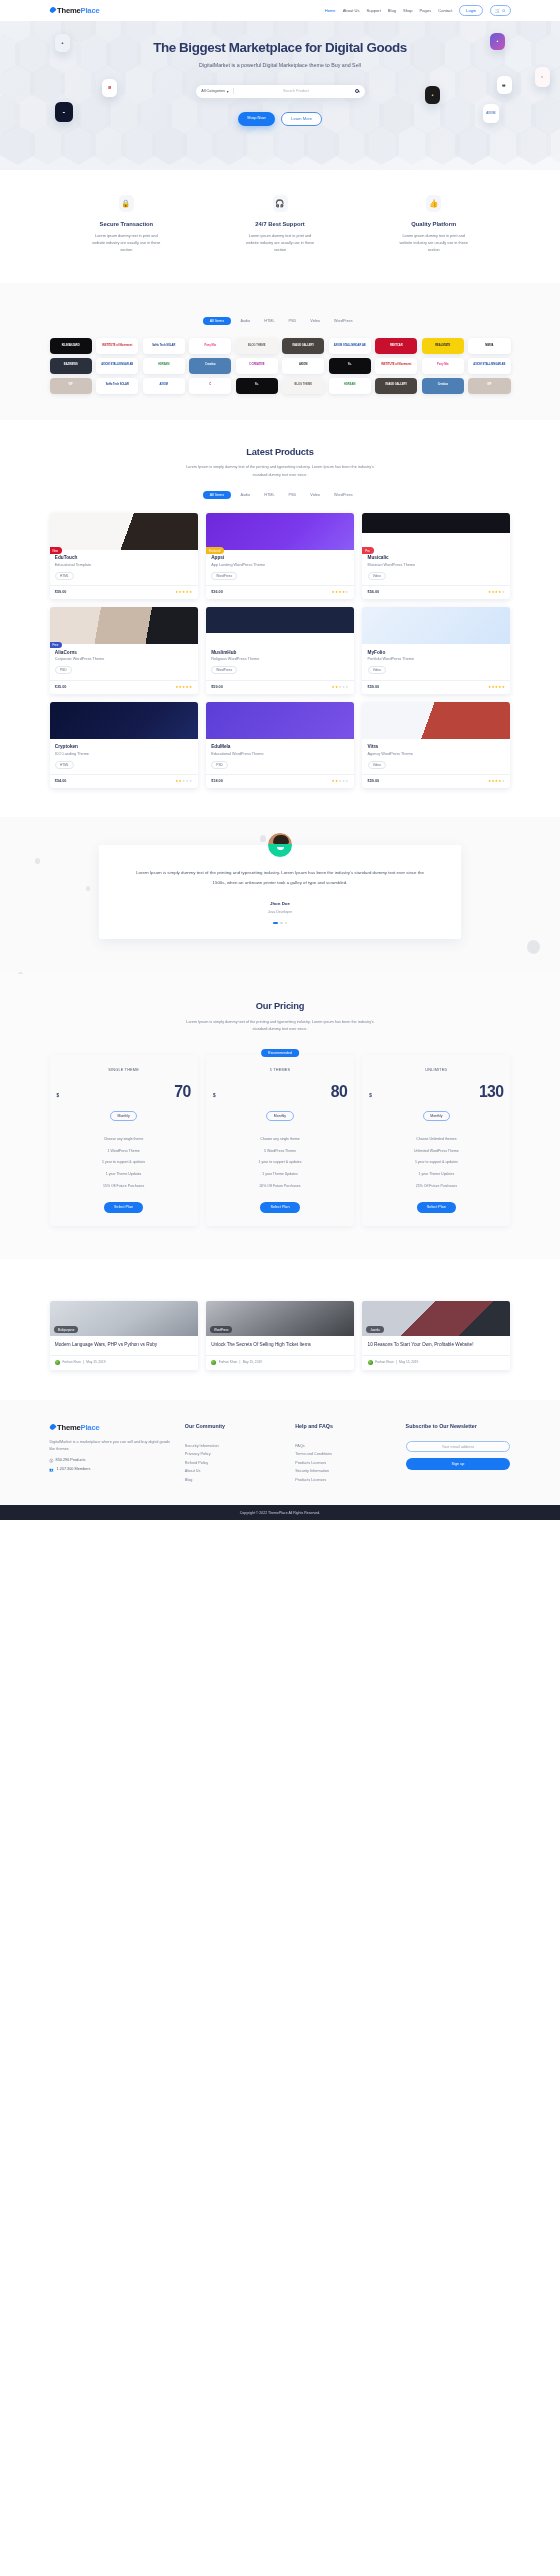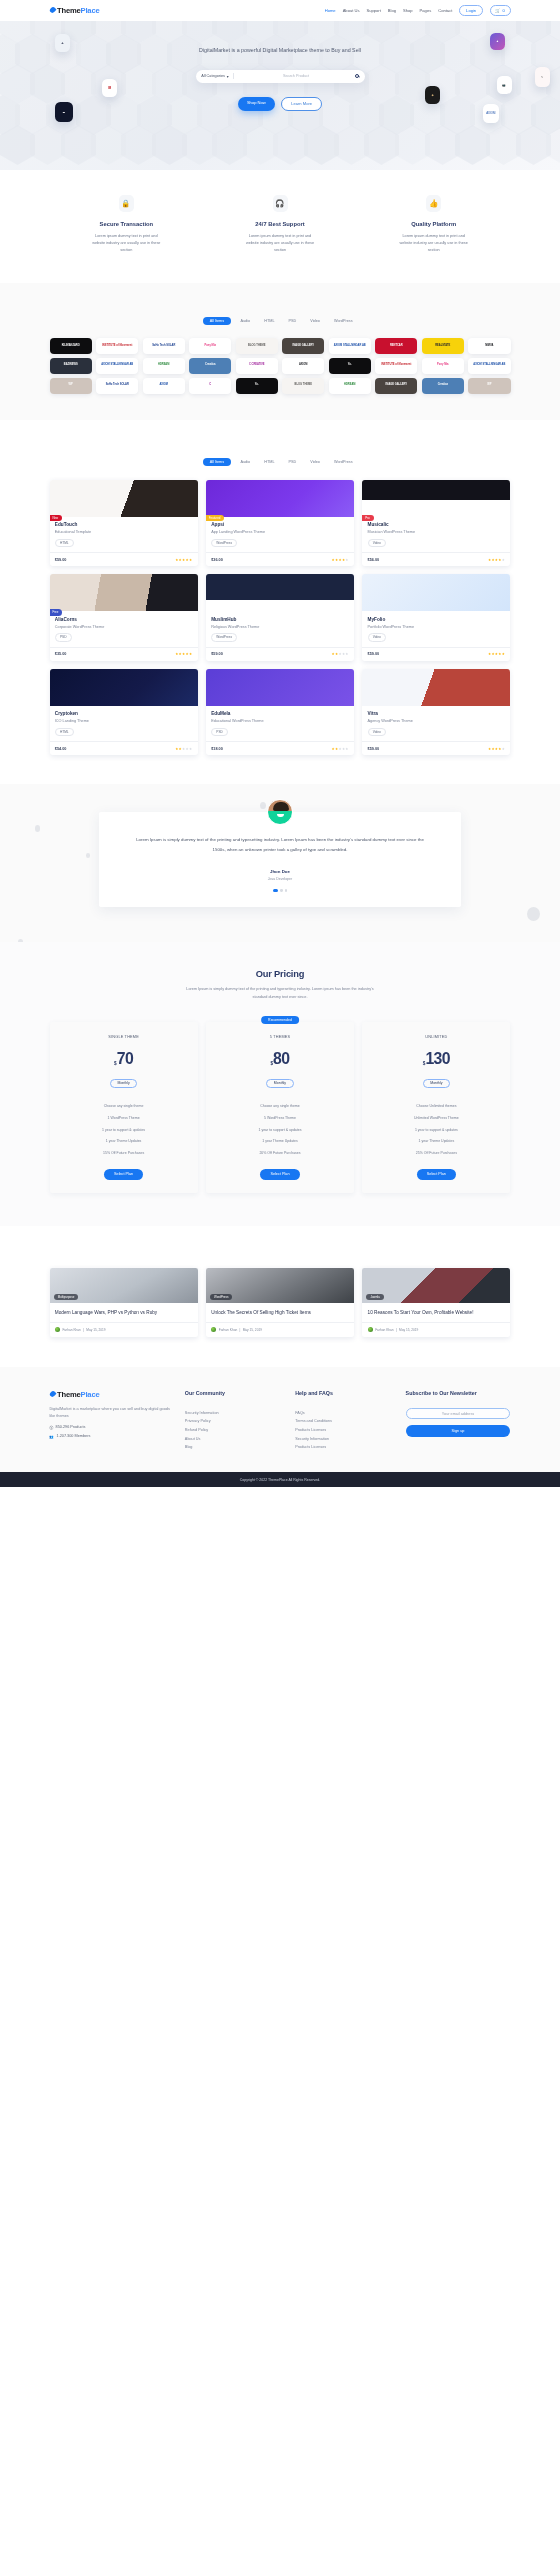--- a/index.html
+++ b/index.html
@@ -105,21 +105,21 @@
   .tdots i { width:2.3px; height:2.3px; border-radius:50%; background:#d8dce3; display:block; }
   .tdots i.on { background:#1877f2; width:5.3px; border-radius:1.8px; }
 
   
   .pricing { background:#fbfbfc; padding:27px 0 33px; }
   .prices { display:grid; grid-template-columns:repeat(3,1fr); gap:8.2px; margin-top:21px; }
   .pr { background:#fafafa; border-radius:2.3px; box-shadow:0 1.2px 5.8px rgba(40,60,110,.06); padding:13px 7px 13px; text-align:center; position:relative; }
   .rec { position:absolute; top:-6.4px; left:50%; transform:translateX(-50%); background:#1877f2; color:#fff;
          font-size:3.5px; padding:2.3px 7px; border-radius:7px; white-space:nowrap; }
   .pr .plan { font-size:3.8px; color:#505a70; letter-spacing:0.2px; }
-  .pr .amt { margin-top:13px; color:#2b3a67; font-weight:bold; display:flex; align-items:flex-end; justify-content:center; }
+  .pr .amt { margin-top:13px; color:#2b3a67; font-weight:bold; display:flex; align-items:flex-end; justify-content:space-between; }
   .pr .amt .cur { font-size:4.7px; margin-bottom:1.2px; }
   .pr .amt .num { font-size:15.8px; line-height:.92; letter-spacing:-0.6px; }
   .pr .cycle { display:inline-block; margin-top:11.7px; border:0.6px solid #8ab4f8; color:#2e3c5c; border-radius:7px; font-size:3.5px; padding:1.8px 6.4px; }
   .pr ul { list-style:none; margin-top:13px; }
   .pr li { font-size:3.5px; color:#727b8f; line-height:1; padding:4.1px 0; }
   .pr .sel { display:inline-block; margin-top:9.3px; background:#1877f2; color:#fff; border-radius:8.2px; font-size:3.8px; padding:3.5px 10px; }
 
   
   .news { padding:27px 0 30px; background:#fff; }
   .ngrid { display:grid; grid-template-columns:repeat(3,1fr); gap:8.2px; margin-top:15px; }
@@ -464,20 +464,21 @@
   <div class="float" style="left:55px;top:13px;width:15px;height:17.5px;background:#eef2f7;color:#5b6277;">⛰</div>
   <div class="float" style="right:55px;top:11.7px;width:15px;height:17.5px;background:linear-gradient(135deg,#6a5bd6,#c257b8);color:#fff;">▲</div>
   <div class="float" style="left:102px;top:58px;width:15px;height:17.5px;background:#fff;color:#c4232b;font-weight:bold;">IM</div>
   <div class="float" style="right:48px;top:55px;width:15px;height:17.5px;background:#fff;color:#1b4fa8;">📷</div>
   <div class="float" style="left:55px;top:81px;width:17.5px;height:20px;background:#10162b;color:#fff;">☁</div>
   <div class="float" style="right:61px;top:83px;width:16.3px;height:18.7px;background:#fff;color:#1b4fa8;">AXIOM</div>
   <div class="float" style="right:10.5px;top:46px;width:15px;height:20px;background:#fdf7f7;color:#7a7a7a;">✎</div>
   <div class="float" style="right:120px;top:65px;width:15px;height:17.5px;background:#1b1b1b;color:#d7b47a;">◆</div>
 
   <div class="hero-content">
+    <h1>The Biggest Marketplace for Digital Goods</h1>
     <p>DigitalMarket is a powerful Digital Marketplace theme to Buy and Sell</p>
     <div class="searchbar">
       <span class="cat">
         <span>All Categories</span>
         <span>▾</span>
       </span>
       <span class="vline"></span>
       <span class="sinput">Search Product</span>
       <span class="mag"></span>
     </div>
@@ -548,20 +549,24 @@
         <div class="ibox" style="background: rgb(255, 255, 255); color: rgb(45, 138, 62);">HDREAM</div>
         <div class="ibox" style="background: rgb(74, 68, 64); color: rgb(255, 255, 255);">IMAGE GALLERY</div>
         <div class="ibox" style="background: rgb(77, 127, 181); color: rgb(255, 255, 255);">Creatica</div>
         <div class="ibox" style="background: rgb(207, 196, 188); color: rgb(255, 255, 255);">WP</div>
       </div>
   </div>
 </div>
 
 <div class="products">
   <div class="wrap">
+    <div class="sec-head">
+      <h2>Latest Products</h2>
+      <p>Lorem Ipsum is simply dummy text of the printing and typesetting industry. Lorem Ipsum has been the industry's standard dummy text ever since.</p>
+    </div>
     <div class="tabs" id="product-tabs">
         <div class="tab active">All Items</div>
         <div class="tab">Audio</div>
         <div class="tab">HTML</div>
         <div class="tab">PSD</div>
         <div class="tab">Video</div>
         <div class="tab">WordPress</div>
       </div>
     <div class="pgrid" id="product-grid">
         <div class="pcard">

